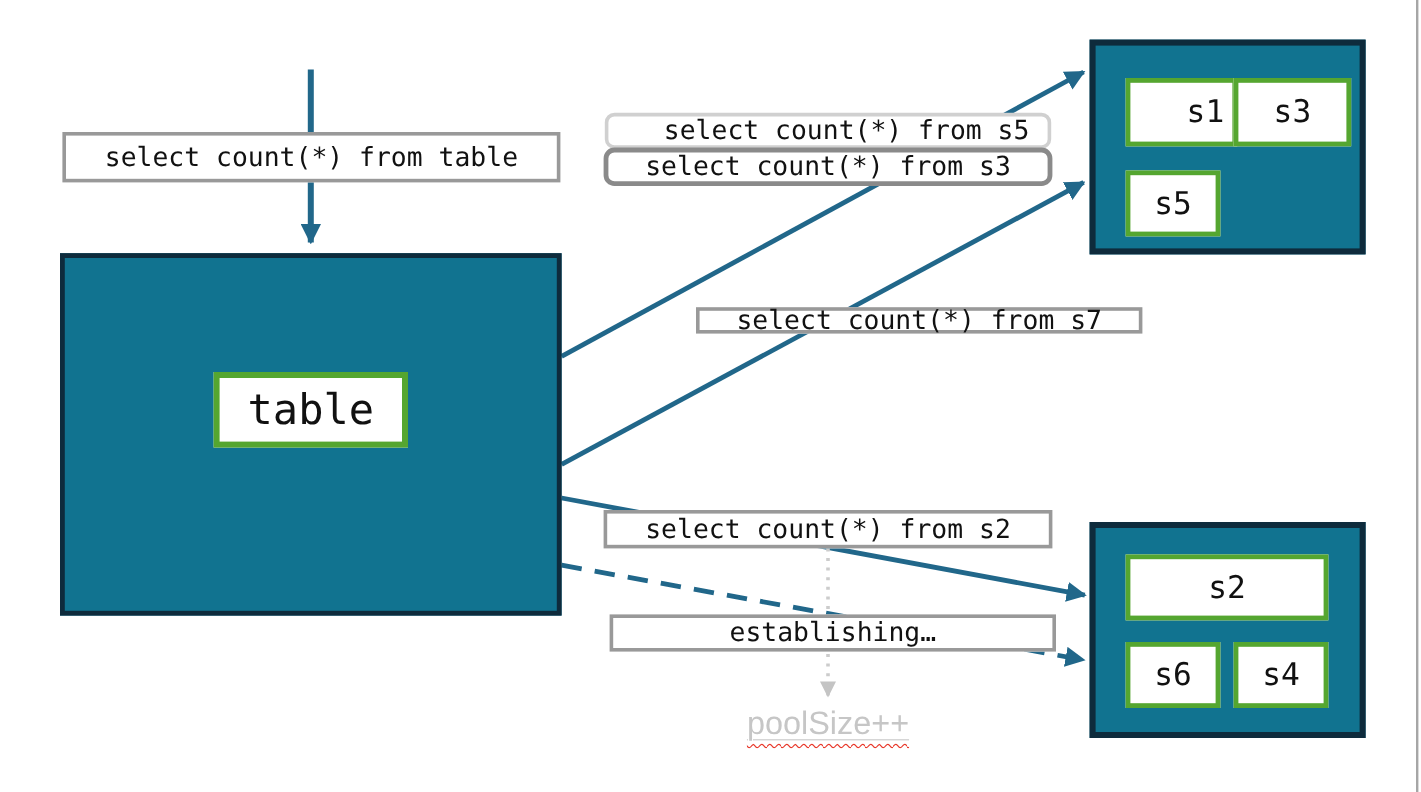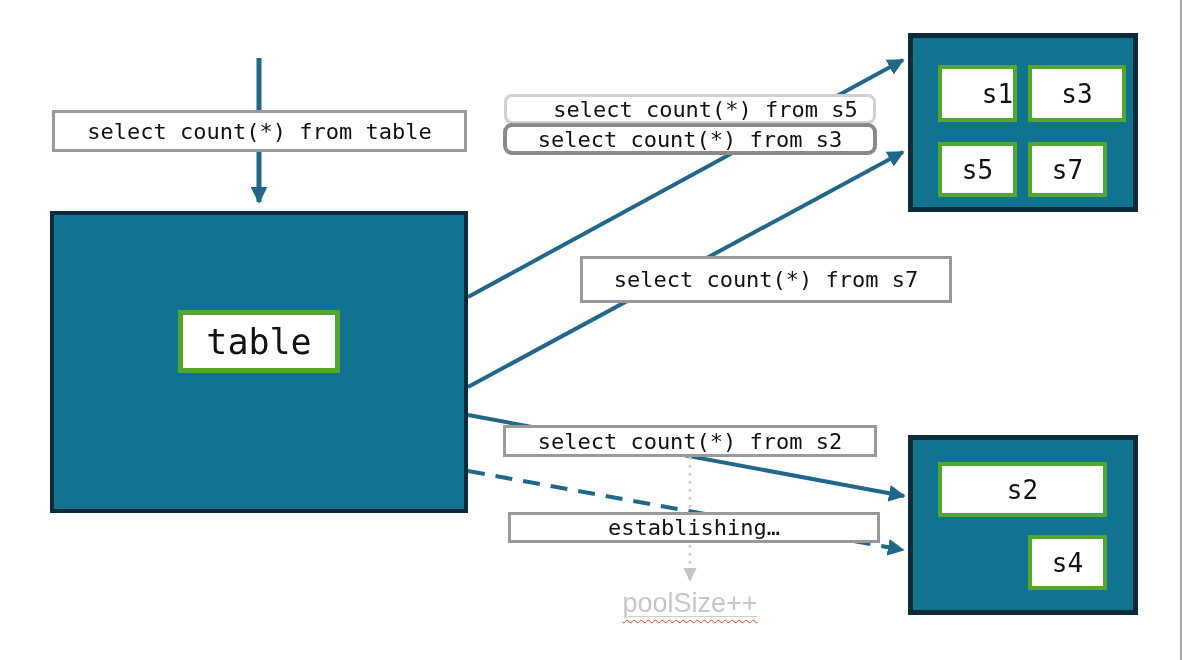--- a/index.html
+++ b/index.html
@@ -118,39 +118,39 @@
 
     <line x1="690" y1="457" x2="690" y2="580" stroke="#cccccc" stroke-width="3" stroke-dasharray="2.5 5.5" marker-end="url(#ah-gray)"></line>
   </svg>
 
   <div class="qlabel" style="left:52px; top:110px; width:415px; height:42px;">select count(*) from table</div>
 
   <div class="qlabel light" style="left:504px; top:94px; width:372px; height:30px;padding-left:31px;">select count(*) from s5</div>
 
   <div class="qlabel dark" style="left:503px; top:123px; width:374px; height:32px;">select count(*) from s3</div>
 
-  <div class="qlabel" style="left:580px; top:256px; width:372px; height:47px;">select count(*) from s7</div>
+  <div class="qlabel" style="left:580px; top:256px; width:372px; height:22px;">select count(*) from s7</div>
 
   <div class="qlabel" style="left:503px; top:425px; width:374px; height:32px;">select count(*) from s2</div>
 
   <div class="qlabel" style="left:508px; top:512px; width:372px; height:31px;">establishing…</div>
 
   <div class="tablebox" style="left:50px; top:211px; width:418px; height:302px;">
     <div class="cell table-cell" style="left:124px; top:95px; width:162px; height:63px;">table</div>
   </div>
 
   <div class="shardbox" style="left:908px; top:33px; width:230px; height:179px;">
-    <div class="cell" style="left:25px; top:27px; width:79px; height:57px;padding-left:40px;">s1</div>
+    <div class="cell" style="left:25px; top:27px; width:93px; height:57px;padding-left:40px;">s1</div>
     <div class="cell" style="left:115px; top:27px; width:98px; height:57px;">s3</div>
     <div class="cell" style="left:25px; top:104px; width:79px; height:55px;">s5</div>
-    <div class="cell" style="left:115px; top:104px; width:79px; height:55px;">s7</div>
   </div>
 
   <div class="shardbox" style="left:908px; top:408px; width:230px; height:180px;margin-top:27px;">
     <div class="cell" style="left:25px; top:22px; width:169px; height:55px;">s2</div>
+    <div class="cell" style="left:25px; top:95px; width:79px; height:55px;">s6</div>
     <div class="cell" style="left:115px; top:95px; width:79px; height:55px;">s4</div>
   </div>
 
   <div id="poolsize">
     <span class="wavy"><span class="grayline">poolSize++</span></span>
   </div>
 
   <div id="edge-line"></div>
 
 </div>

